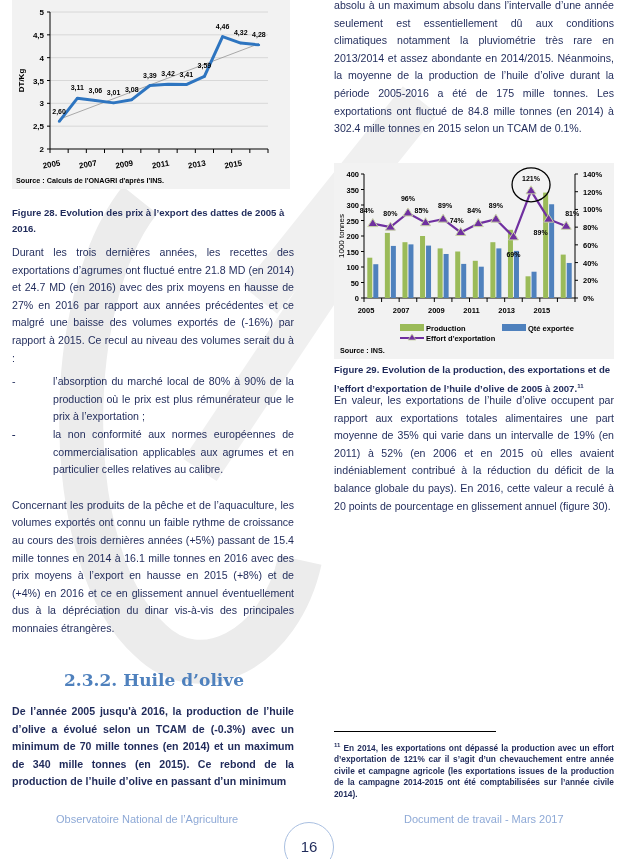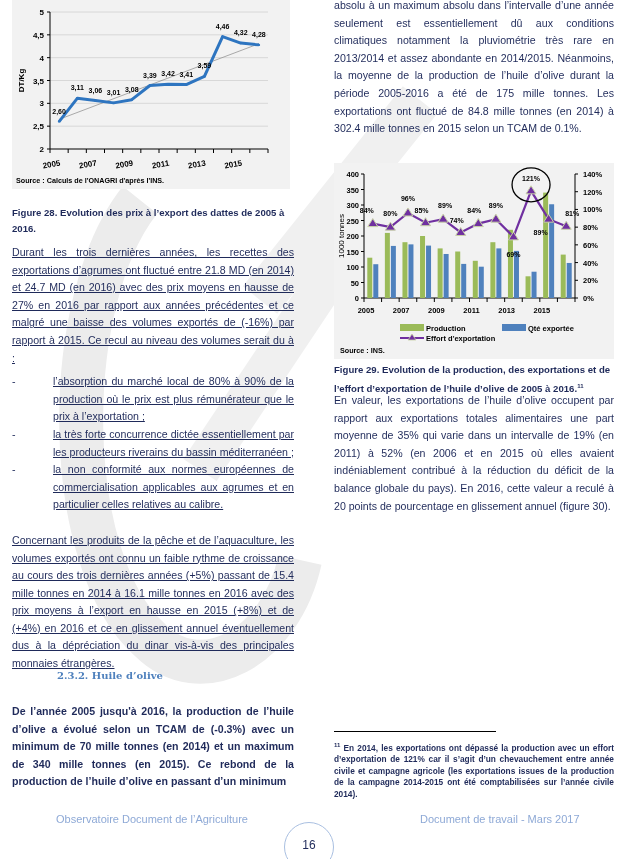--- a/index.html
+++ b/index.html
@@ -16,36 +16,36 @@
   .col { position: absolute; font-size: 10.6px; line-height: 17.6px; text-align: justify; }
   .left { left: 12px; width: 282px; }
   .right { left: 334px; width: 280px; }
   p { margin: 0; }
   .chart-box { position: absolute; background: #f2f2f2; }
   .fig-caption { position: absolute; font-weight: bold; font-size: 9.6px; line-height: 16px; color: #1f2a5a; }
   ul.bullets { list-style: none; margin: 0; padding: 0; }
   ul.bullets li { position: relative; padding-left: 35px; }
   ul.bullets li .dash { position: absolute; left: -6px; top: 0; }
   .section-heading {
-    position: absolute; left: 57px; top: 670px;
-    font-family: "DejaVu Serif", serif; font-weight: bold; font-size: 10px; color: #4f81bd;
+    position: absolute; left: 64px; top: 670px;
+    font-family: "DejaVu Serif", serif; font-weight: bold; font-size: 17px; color: #4f81bd;
   }
   .footnote-rule { position: absolute; left: 334px; top: 731px; width: 162px; border-top: 1px solid #000; }
   .footnote {
     position: absolute; left: 334px; top: 740px; width: 280px;
     font-size: 8.3px; line-height: 11.5px; text-align: justify; font-weight: bold; color: #1f2a5a;
   }
   .footnote sup { font-size: 6px; }
   .footer-left { position: absolute; left: 56px; top: 813px; font-size: 11px; color: #8ea9d6; }
-  .footer-right { position: absolute; left: 404px; top: 813px; font-size: 11px; color: #8ea9d6; margin-left: 16px; }
+  .footer-right { position: absolute; left: 404px; top: 813px; font-size: 11px; color: #8ea9d6; }
   .page-circle {
     position: absolute; left: 284px; top: 822px; width: 48px; height: 48px;
     border: 1px solid #a9bfe1; border-radius: 50%;
   }
-  .page-num { position: absolute; left: 284px; top: 838px; width: 50px; text-align: center; font-size: 12px; color: #1f2a5a; }
+  .page-num { position: absolute; left: 284px; top: 838px; width: 50px; text-align: center; font-size: 15px; color: #1f2a5a; }
   svg text { font-family: "Liberation Sans", sans-serif; }
 </style>
 </head>
 <body>
 
 <svg class="watermark" viewBox="0 0 622 859">
   <path d="M140 200 C 60 300, 60 560, 150 640 C 200 690, 280 650, 300 560" fill="none" stroke="#ececec" stroke-width="44"></path>
   <path d="M260 300 L 420 100" fill="none" stroke="#f0f0f0" stroke-width="44"></path>
   <path d="M200 470 L 380 200" fill="none" stroke="#f0f0f0" stroke-width="40"></path>
 </svg>
@@ -118,25 +118,25 @@
       <text x="210.58333333333334" y="28.66000000000001" font-size="7" font-weight="bold" text-anchor="middle" fill="#000">4,46</text>
       <circle cx="228.75" cy="43.05333333333331" r="1.2" fill="#2e75c0"></circle>
       <text x="228.75" y="35.05333333333331" font-size="7" font-weight="bold" text-anchor="middle" fill="#000">4,32</text>
       <circle cx="246.91666666666669" cy="44.87999999999998" r="1.2" fill="#2e75c0"></circle>
       <text x="246.91666666666669" y="36.87999999999998" font-size="7" font-weight="bold" text-anchor="middle" fill="#000">4,28</text>
       <text x="4" y="183" font-size="7.2" font-weight="bold" fill="#000">Source : Calculs de l'ONAGRI d'après l'INS.</text>
     </svg>
 </div>
 <div class="fig-caption" style="left:12px; top:205px; width:282px;">Figure 28. Evolution des prix à l’export des dattes de 2005 à 2016.</div>
 
-<div class="col left" style="top:244px;text-decoration:underline;">
+<div class="col left" style="top:244px;">
   <p>Durant les trois dernières années, les recettes des exportations d’agrumes ont fluctué entre 21.8 MD (en 2014) et 24.7 MD (en 2016) avec des prix moyens en hausse de 27% en 2016 par rapport aux années précédentes et ce malgré une baisse des volumes exportés de (-16%) par rapport à 2015. Ce recul au niveau des volumes serait du à :</p>
   <ul class="bullets" style="margin-top:6px; margin-left:6px;">
     <li><span class="dash">-</span><span>l’absorption du marché local de 80% à 90% de la production où le prix est plus rémunérateur que le prix à l’exportation ;</span></li>
-    <li><span class="dash">-</span><span>la très forte concurrence dictée essentiellement par les producteurs riverains du bassin méditerranéen ;</span></li>
+    <li><span class="dash">-</span></li>
     <li><span class="dash">-</span><span>la non conformité aux normes européennes de commercialisation applicables aux agrumes et en particulier celles relatives au calibre.</span></li>
   </ul>
   <p style="margin-top:18px;">Concernant les produits de la pêche et de l’aquaculture, les volumes exportés ont connu un faible rythme de croissance au cours des trois dernières années (+5%) passant de 15.4 mille tonnes en 2014 à 16.1 mille tonnes en 2016 avec des prix moyens à l’export en hausse en 2015 (+8%) et de (+4%) en 2016 et ce en glissement annuel éventuellement dus à la dépréciation du dinar vis-à-vis des principales monnaies étrangères.</p>
 </div>
 
 <div class="section-heading">2.3.2.  Huile d’olive</div>
 
 <div class="col left" style="top:703px;font-weight:bold;">
   <p>De l’année 2005 jusqu'à 2016, la production de l’huile d’olive a évolué selon un TCAM de (-0.3%) avec un minimum de 70 mille tonnes (en 2014) et un maximum de 340 mille tonnes (en 2015). Ce rebond de la production de l’huile d’olive en passant d’un minimum</p>
 </div>
@@ -259,28 +259,28 @@
       <rect x="168" y="161" width="24" height="7" fill="#4f81bd"></rect>
       <text x="194" y="168" font-size="7.5" font-weight="bold" fill="#000">Qté exportée</text>
       <line x1="66" x2="90" y1="175" y2="175" stroke="#7030a0" stroke-width="2"></line>
       <polygon points="78,171 74,177 82,177" fill="#7030a0" stroke="#c8d3a6" stroke-width="0.8"></polygon>
       <text x="92" y="178" font-size="7.5" font-weight="bold" fill="#000">Effort d'exportation</text>
       <text x="6" y="190" font-size="7.2" font-weight="bold" fill="#000">Source : INS.</text>
     </svg>
 </div>
 
 <div class="fig-caption" style="left:334px; top:362px; width:280px;">
-  <span>Figure 29. Evolution de la production, des exportations et de l’effort d’exportation de l’huile d’olive de 2005 à 2016.</span><sup style="font-size:6px;">11</sup>
+  <span>Figure 29. Evolution de la production, des exportations et de l’effort d’exportation de l’huile d’olive de 2005 à 2007.</span><sup style="font-size:6px;">11</sup>
 </div>
 
 <div class="col right" style="top:392px;">
   <p>En valeur, les exportations de l’huile d’olive occupent par rapport aux exportations totales alimentaires une part moyenne de 35% qui varie dans un intervalle de 19% (en 2011) à 52% (en 2006 et en 2015 où elles avaient indéniablement contribué à la réduction du déficit de la balance globale du pays). En 2016, cette valeur a reculé à 20 points de pourcentage en glissement annuel (figure 30).</p>
 </div>
 
 <div class="footnote-rule"></div>
 <div class="footnote">
   <sup>11</sup><span> En 2014, les exportations ont dépassé la production avec un effort d’exportation de 121% car il s’agit d’un chevauchement entre année civile et campagne agricole (les exportations issues de la production de la campagne 2014-2015 ont été comptabilisées sur l’année civile 2014).</span>
 </div>
 
-<div class="footer-left">Observatoire Document de l’Agriculture</div>
+<div class="footer-left">Observatoire National de l’Agriculture</div>
 <div class="page-circle"></div>
 <div class="page-num">16</div>
 <div class="footer-right">Document de travail - Mars 2017</div>
 
 </body></html>

